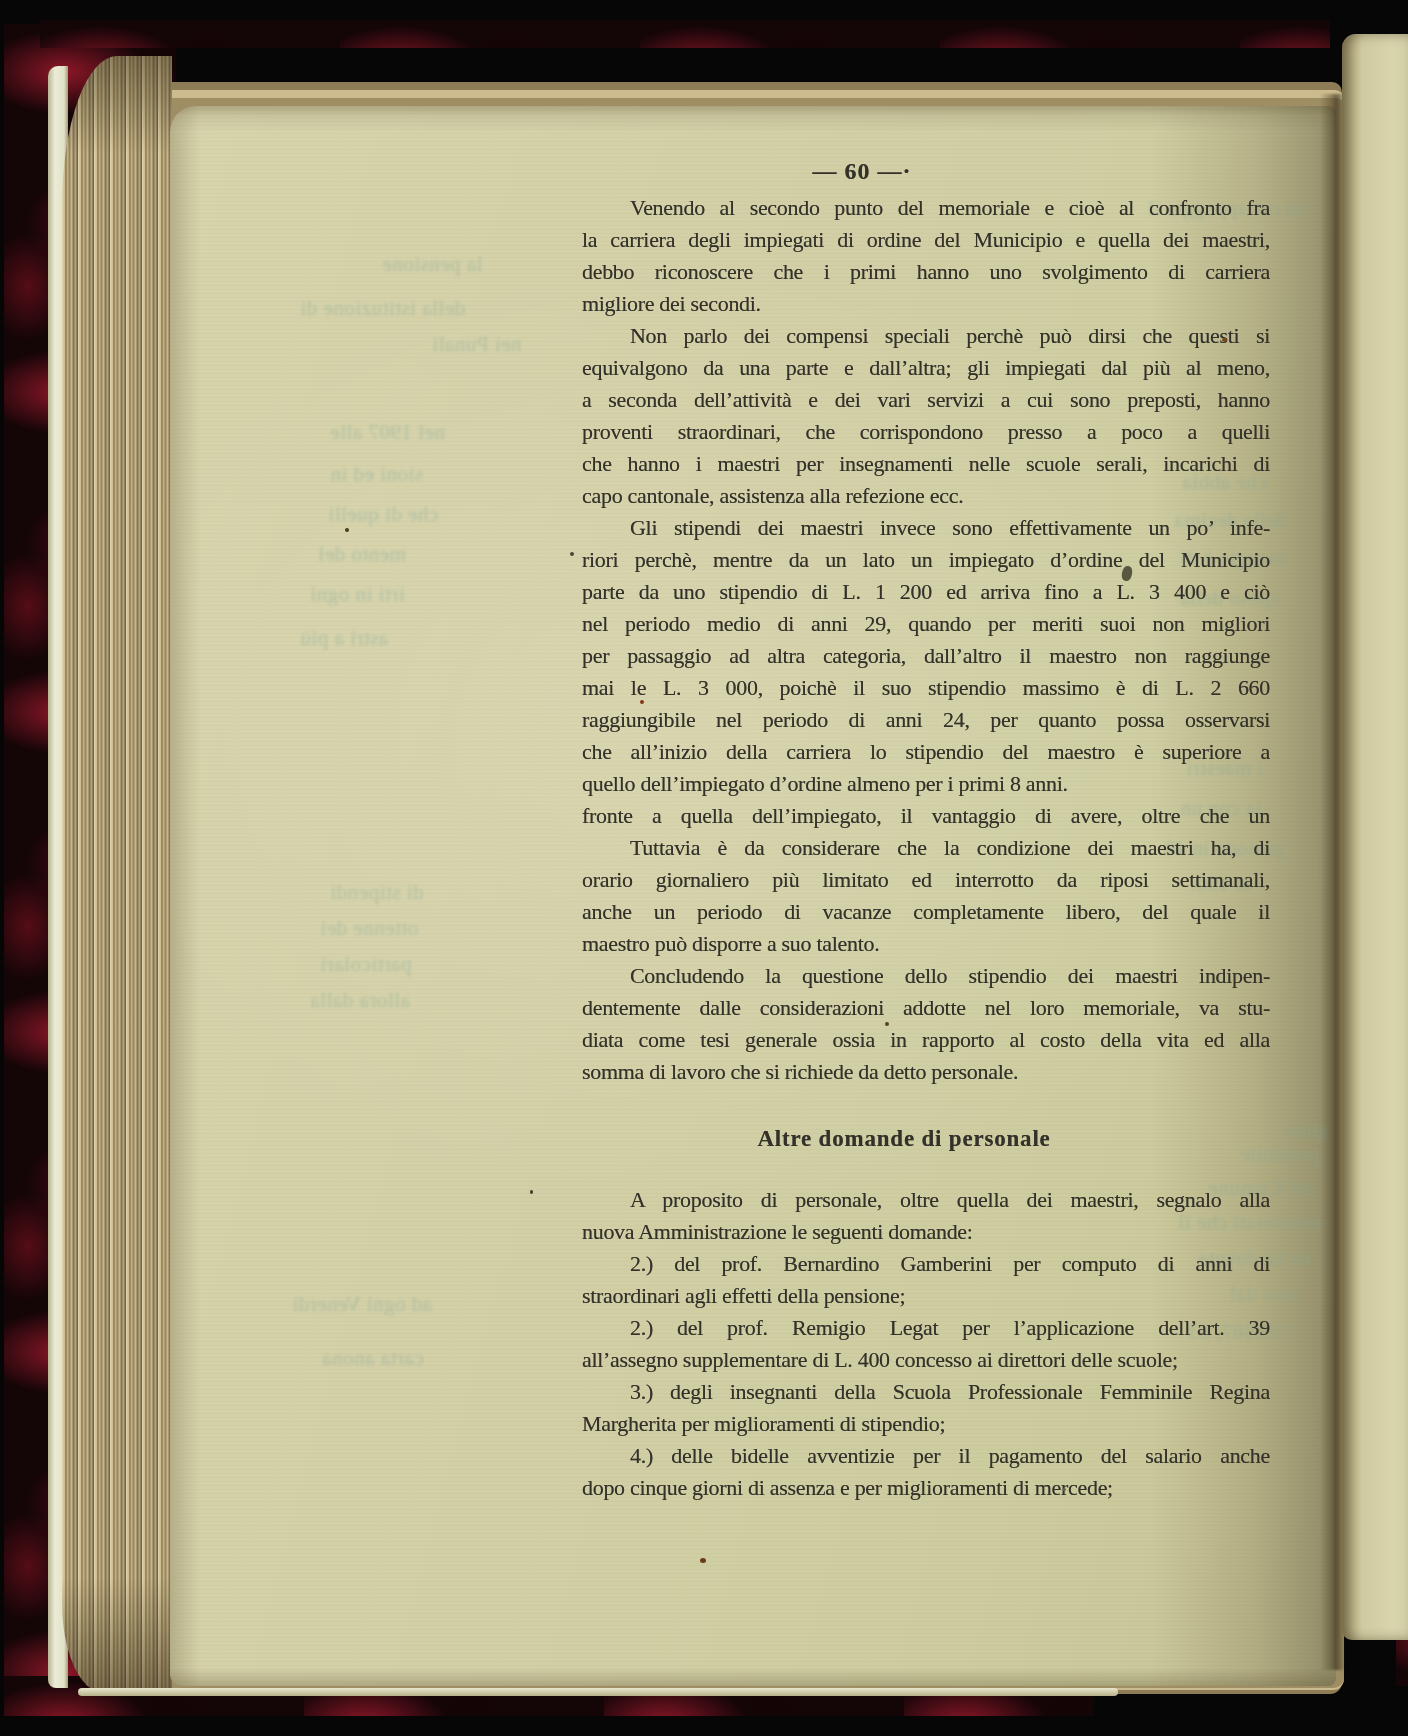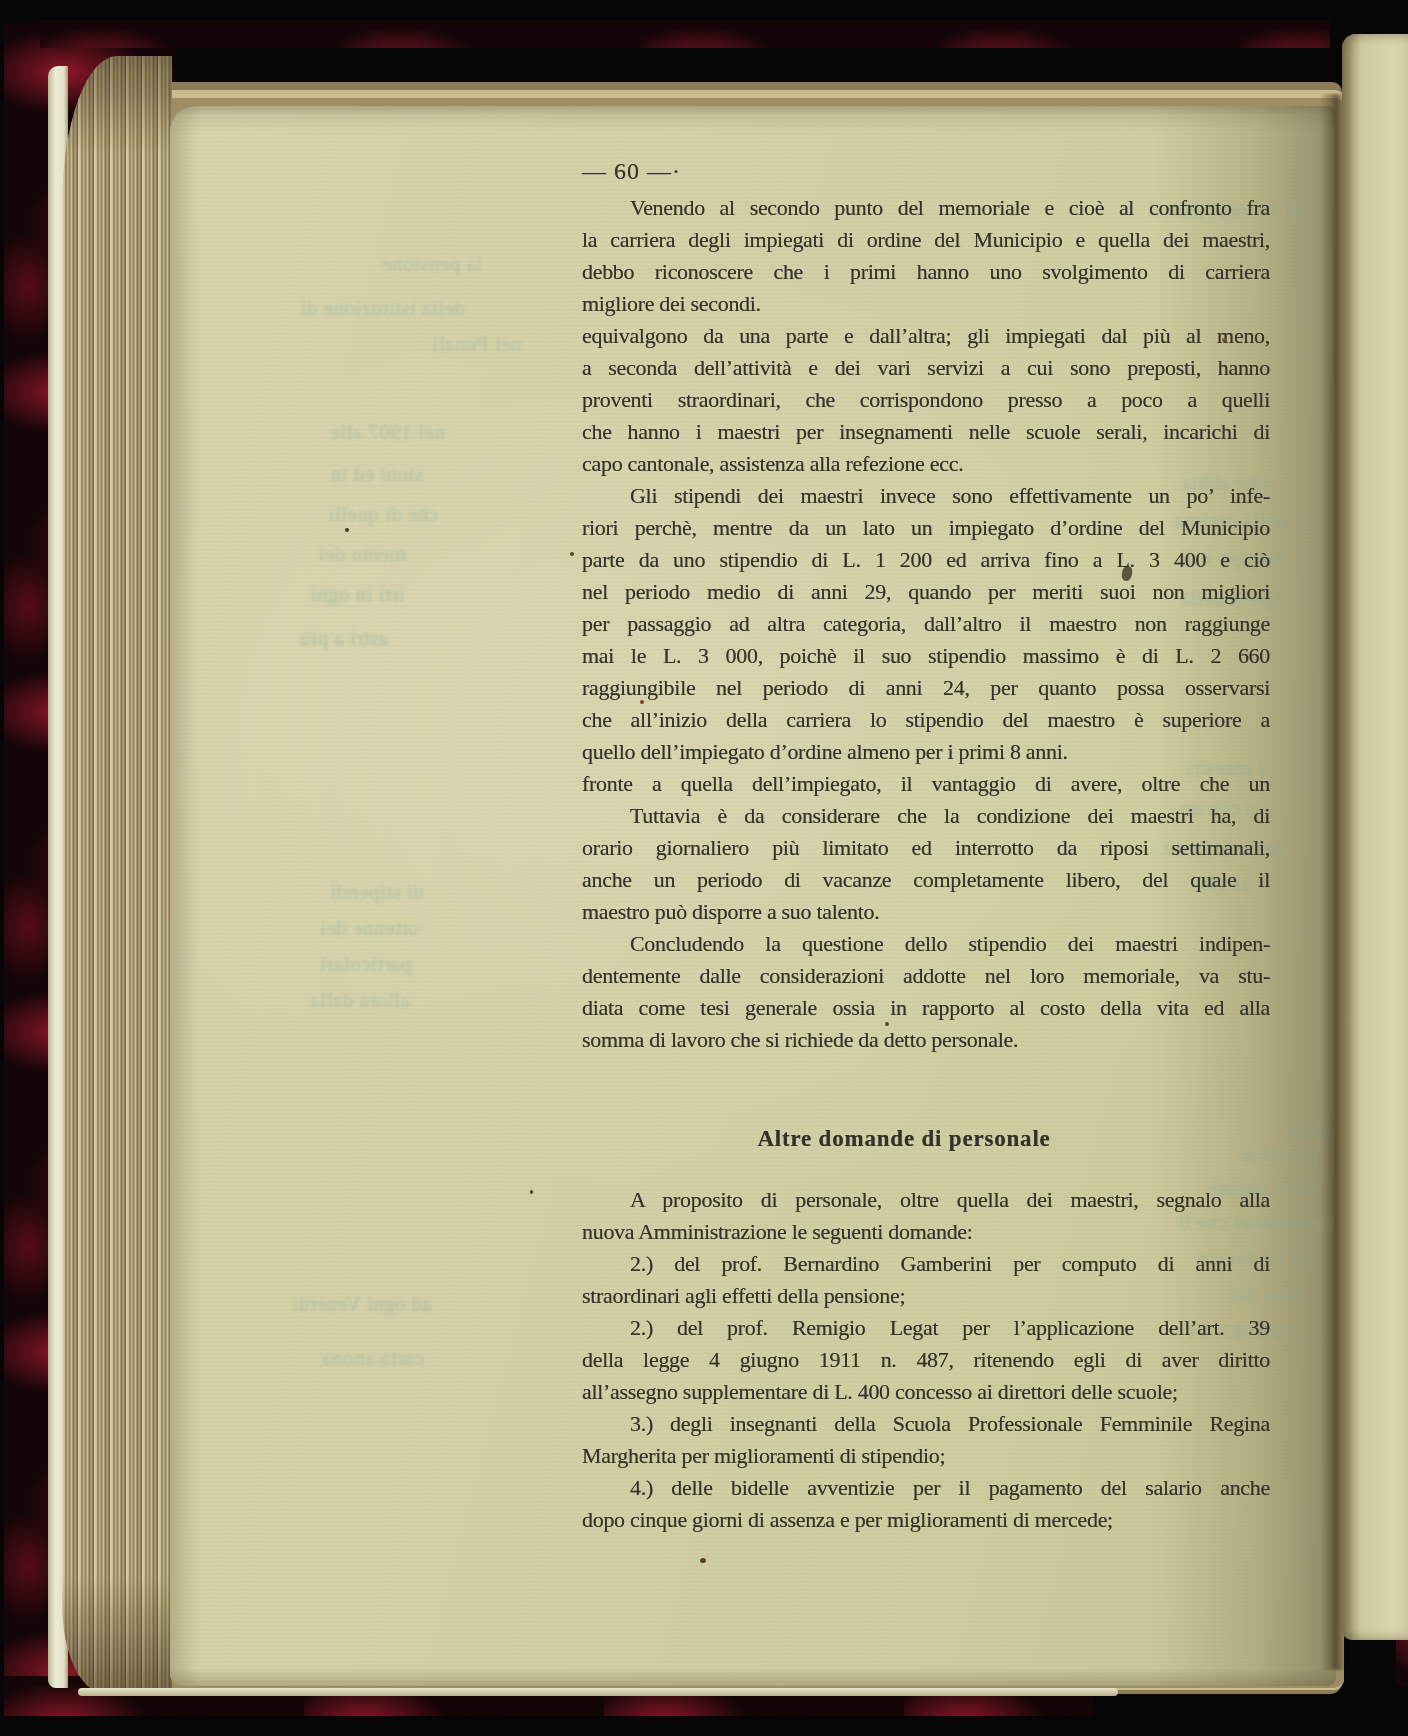--- a/index.html
+++ b/index.html
@@ -57,21 +57,21 @@
   .crease{position:absolute;left:1320px;top:94px;width:26px;height:1576px;
     background:linear-gradient(90deg, rgba(0,0,0,0) 0%, rgba(71,58,32,.45) 45%, rgba(40,32,16,.58) 62%, rgba(0,0,0,0) 100%);
     filter:blur(1px);}
   .right-page{position:absolute;left:1342px;top:34px;width:66px;height:1606px;
     background:linear-gradient(90deg,#a89e74 0%,#cfcaa0 30%,#d8d4ac 75%,#d3cfa7 100%);
     border-radius:14px 0 0 10px;box-shadow:inset 7px 0 12px rgba(50,40,15,.45);}
 
   
   .ink{color:#33312a;text-shadow:0 0 .6px rgba(51,49,42,.55);}
   .page-number{position:absolute;left:582px;top:158px;width:560px;height:32px;
-    font-size:24px;text-align:left;letter-spacing:1px;}
+    font-size:24px;text-align:center;letter-spacing:1px;font-weight:bold;}
   .text-block{position:absolute;left:582px;width:688px;font-size:22px;
     letter-spacing:-0.3px;line-height:32px;}
   #body-block{top:192px;}
   #requests-block{top:1184px;}
   .tline{height:32px;white-space:normal;}
   .tline.ind{padding-left:48px;}
   .tline.just{text-align:justify;text-align-last:justify;text-justify:inter-word;}
   .section-heading{position:absolute;left:560px;top:1126px;width:688px;height:32px;
     font-size:23px;font-weight:700;text-align:center;letter-spacing:0.8px;}
 
@@ -135,20 +135,21 @@
       <div class="ghost" style="left: 1188px; top: 1320px;">755.587, 63</div>
       <div class="ghost" style="left: 322px; top: 1346px;">carta anona</div>
     </div>
 
   <div class="page-number ink">— 60 —·</div>
   <div class="text-block ink" id="body-block">
       <div class="tline ind just">Venendo al secondo punto del memoriale e cioè al confronto fra</div>
       <div class="tline just">la carriera degli impiegati di ordine del Municipio e quella dei maestri,</div>
       <div class="tline just">debbo riconoscere che i primi hanno uno svolgimento di carriera</div>
       <div class="tline">migliore dei secondi.</div>
+      <div class="tline ind just">Non parlo dei compensi speciali perchè può dirsi che questi si</div>
       <div class="tline just">equivalgono da una parte e dall’altra; gli impiegati dal più al meno,</div>
       <div class="tline just">a seconda dell’attività e dei vari servizi a cui sono preposti, hanno</div>
       <div class="tline just">proventi straordinari, che corrispondono presso a poco a quelli</div>
       <div class="tline just">che hanno i maestri per insegnamenti nelle scuole serali, incarichi di</div>
       <div class="tline">capo cantonale, assistenza alla refezione ecc.</div>
       <div class="tline ind just">Gli stipendi dei maestri invece sono effettivamente un po’ infe-</div>
       <div class="tline just">riori perchè, mentre da un lato un impiegato d’ordine del Municipio</div>
       <div class="tline just">parte da uno stipendio di L. 1 200 ed arriva fino a L. 3 400 e ciò</div>
       <div class="tline just">nel periodo medio di anni 29, quando per meriti suoi non migliori</div>
       <div class="tline just">per passaggio ad altra categoria, dall’altro il maestro non raggiunge</div>
@@ -166,21 +167,20 @@
       <div class="tline just">diata come tesi generale ossia in rapporto al costo della vita ed alla</div>
       <div class="tline">somma di lavoro che si richiede da detto personale.</div>
     </div>
   <div class="section-heading ink">Altre domande di personale</div>
   <div class="text-block ink" id="requests-block">
       <div class="tline ind just">A proposito di personale, oltre quella dei maestri, segnalo alla</div>
       <div class="tline">nuova Amministrazione le seguenti domande:</div>
       <div class="tline ind just">2.) del prof. Bernardino Gamberini per computo di anni di</div>
       <div class="tline">straordinari agli effetti della pensione;</div>
       <div class="tline ind just">2.) del prof. Remigio Legat per l’applicazione dell’art. 39</div>
-      <div class="tline just">della legge 4 giugno 1911 n. 487, ritenendo egli di aver diritto</div>
       <div class="tline">all’assegno supplementare di L. 400 concesso ai direttori delle scuole;</div>
       <div class="tline ind just">3.) degli insegnanti della Scuola Professionale Femminile Regina</div>
       <div class="tline">Margherita per miglioramenti di stipendio;</div>
       <div class="tline ind just">4.) delle bidelle avventizie per il pagamento del salario anche</div>
       <div class="tline">dopo cinque giorni di assenza e per miglioramenti di mercede;</div>
     </div>
 
   <div class="speck" style="left:1122px;top:566px;width:10px;height:15px;background:rgba(40,35,22,.7);transform:rotate(12deg);border-radius:45%;"></div>
   <div class="speck" style="left:570px;top:552px;width:4px;height:4px;background:rgba(40,35,22,.8);"></div>
   <div class="speck" style="left:1222px;top:338px;width:5px;height:4px;background:#7a4a1e;"></div>

